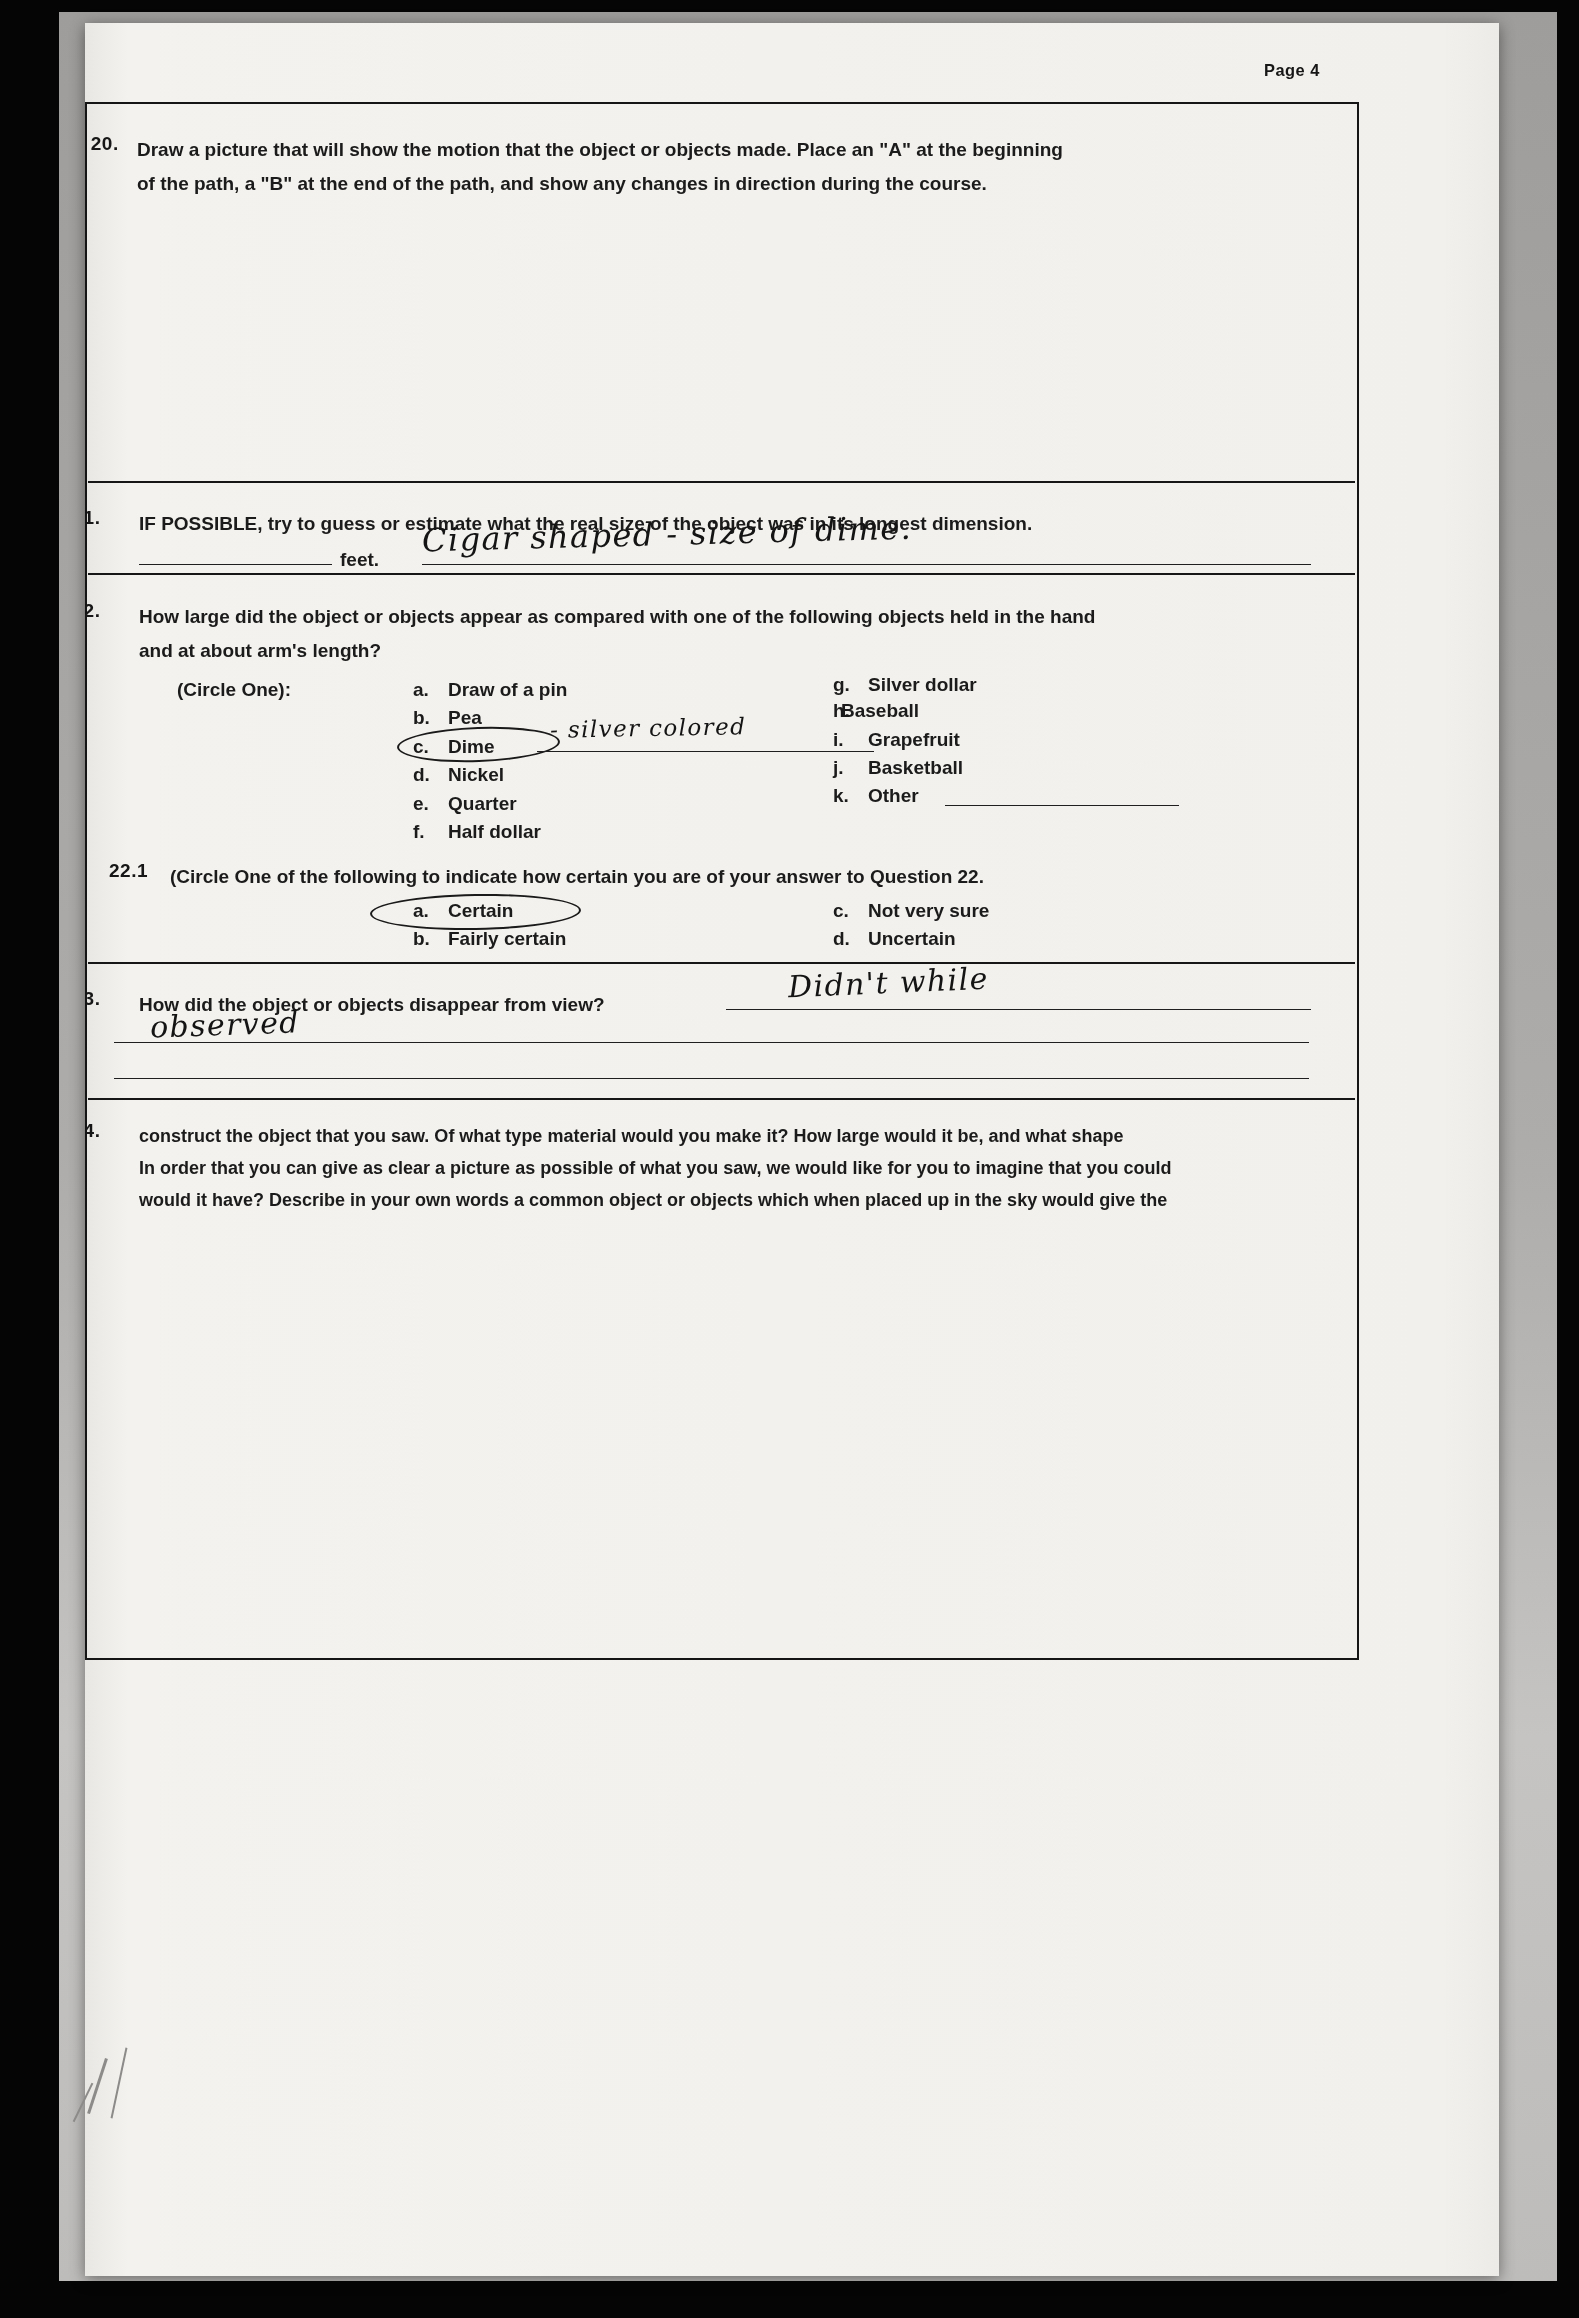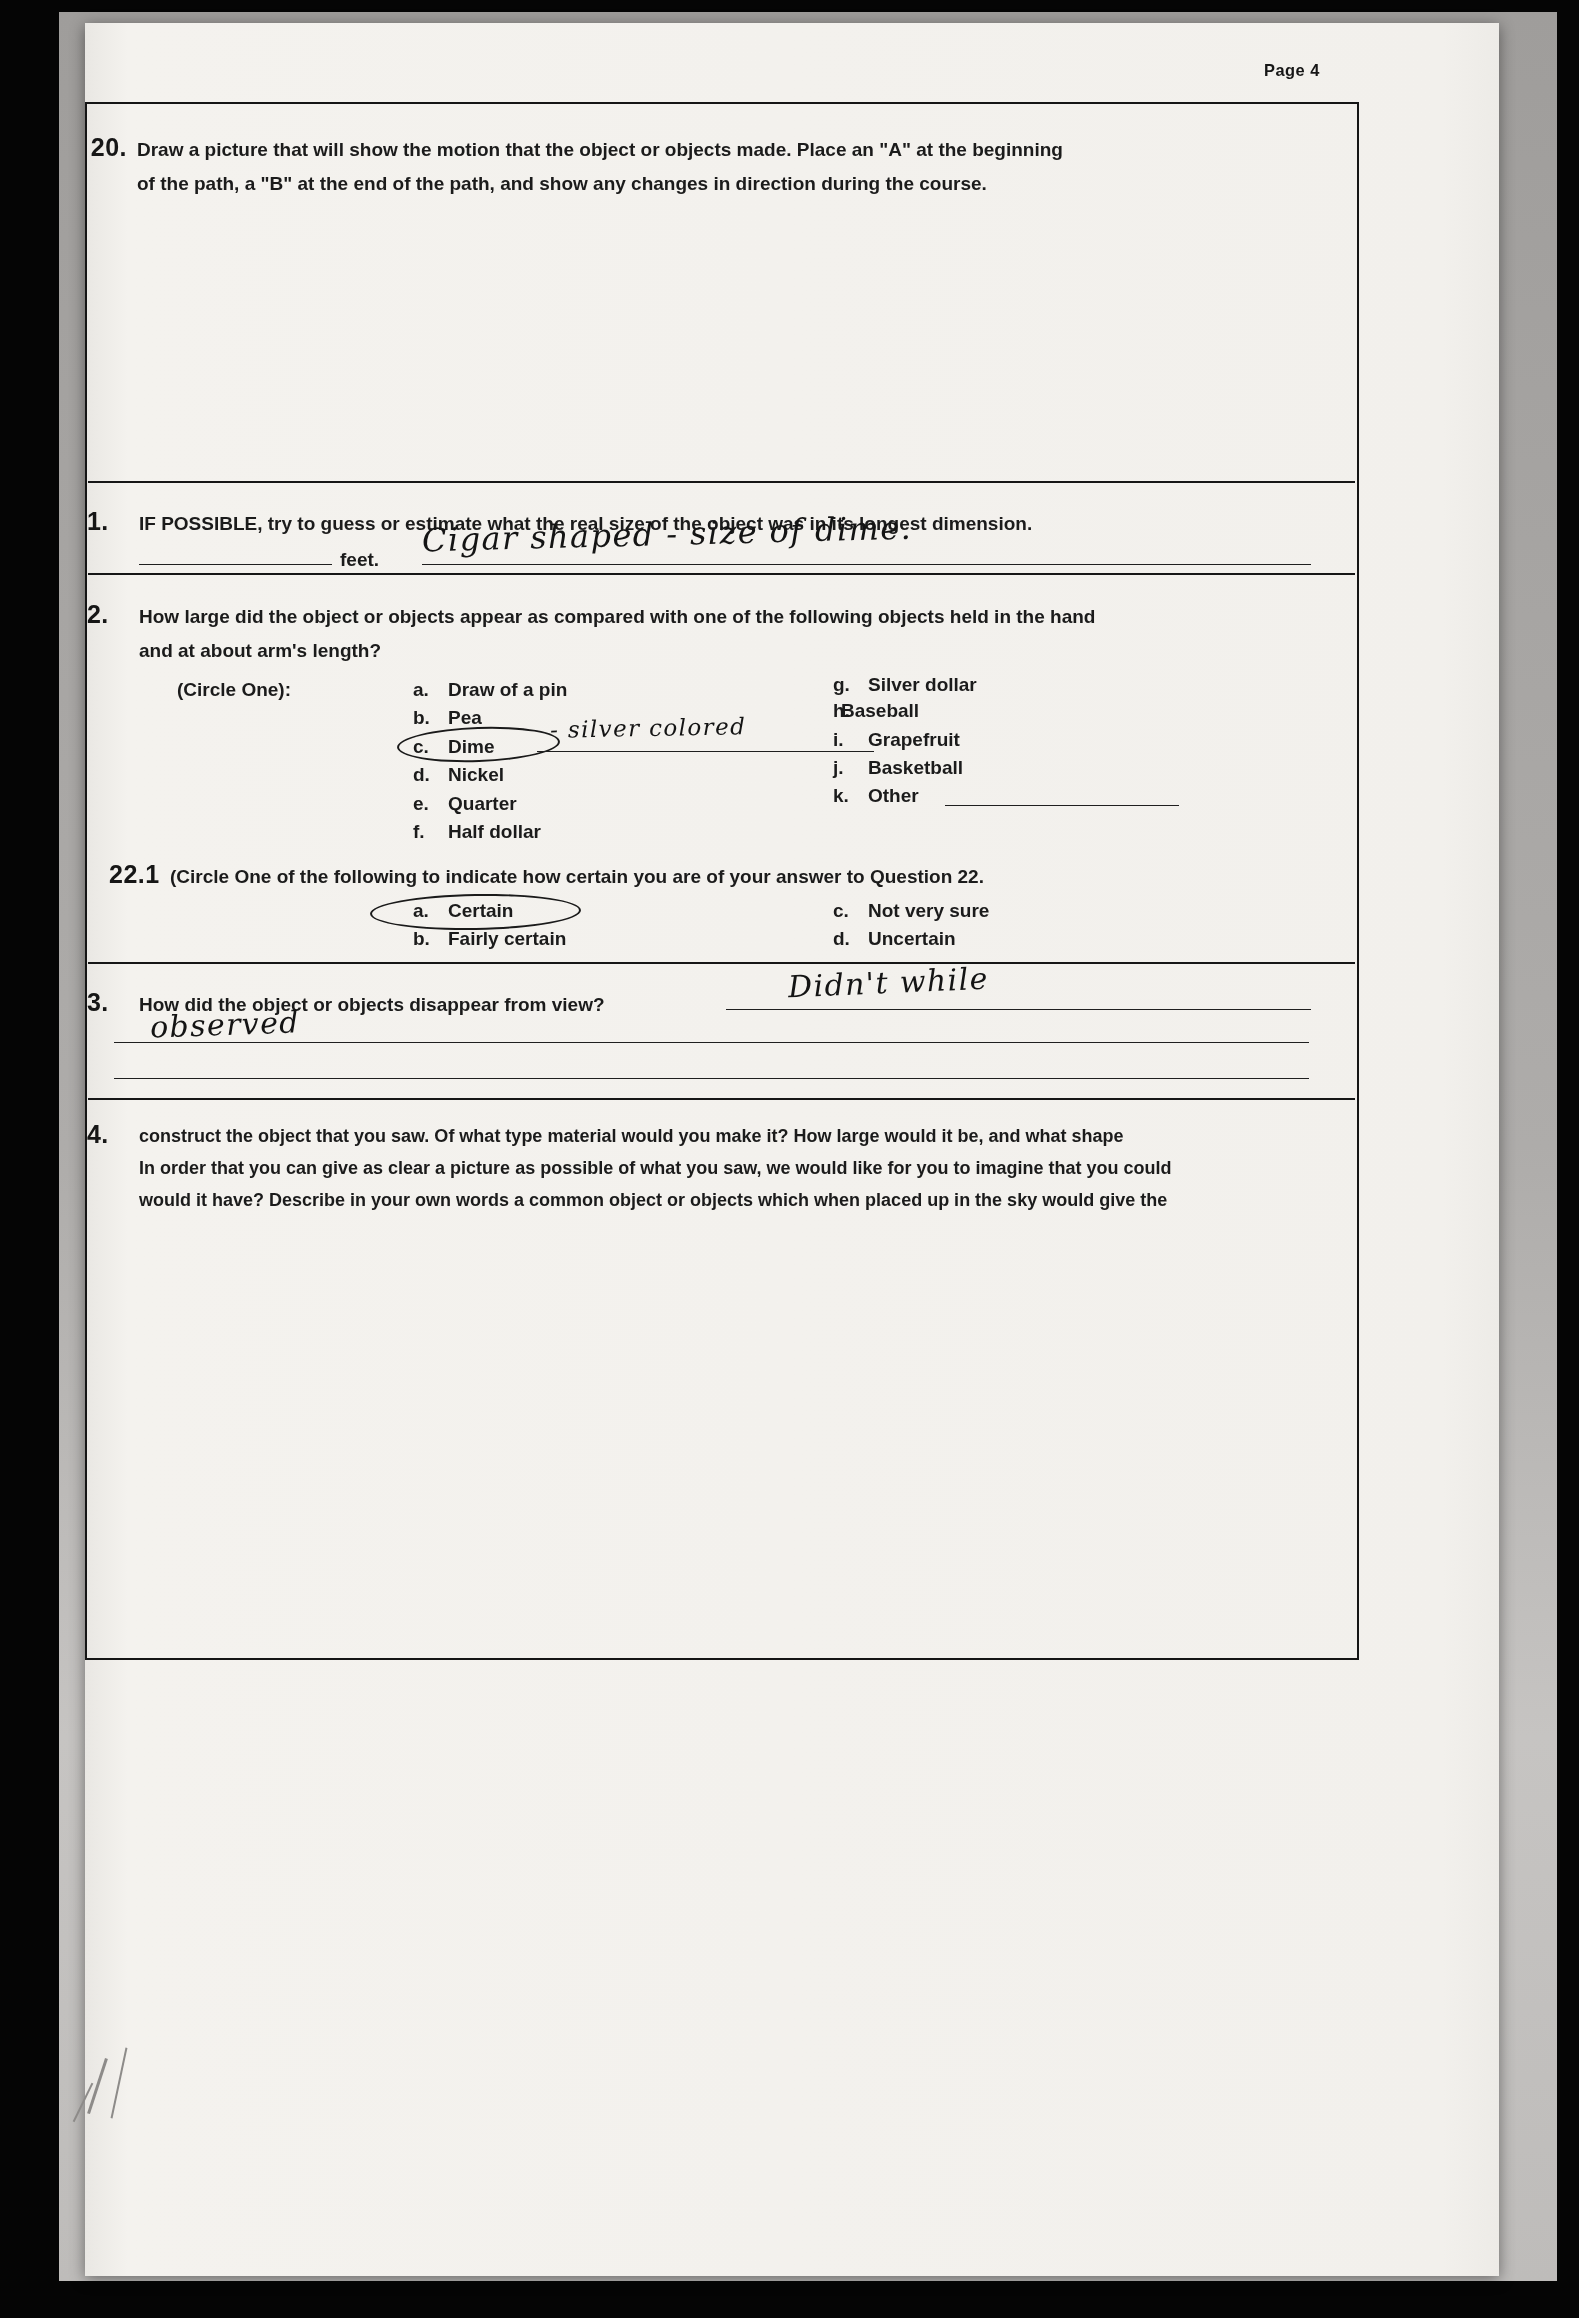--- a/index.html
+++ b/index.html
@@ -5,21 +5,21 @@
   html,body{margin:0;padding:0;background:#000;}
   .screen{position:relative;width:1580px;height:2319px;background:#050505;overflow:hidden;
           font-family:"Liberation Sans", sans-serif;}
   .scan-bg{position:absolute;left:59px;top:12px;width:1498px;height:2269px;
            background:linear-gradient(180deg,#9f9d9b 0%,#aeacaa 50%,#c6c4c2 76%,#bebcba 100%);}
   .page{position:absolute;left:85px;top:15px;width:1414px;height:2253px;overflow:hidden;
         background:linear-gradient(90deg,#e9e7e3 0%,#f4f2ee 3%,#f2f0ec 96%,#edebe7 100%);
         box-shadow:0 2.9px 14.4px rgba(0,0,0,.45);margin-top:8px;}
   .page-label{position:absolute;font-size:16.4px;font-weight:bold;color:#161616;letter-spacing:0.5px;}
   .form-box{position:absolute;left:0px;top:79px;width:1270px;height:1554px;border:2.9px solid #151515;}
-  .qnum{position:absolute;font-size:25px;font-weight:bold;color:#161616;white-space:nowrap;letter-spacing:0.5px;}
+  .qnum{position:absolute;font-size:19px;font-weight:bold;color:#161616;white-space:nowrap;letter-spacing:0.5px;}
   .qtext{position:absolute;font-size:19px;font-weight:600;color:#1b1b1b;}
   .qline{white-space:nowrap;line-height:34px;}
   .opt{position:absolute;font-size:19px;font-weight:600;color:#1b1b1b;white-space:nowrap;}
   .italic{}
   .hline{position:absolute;height:2.4px;background:#161616;}
   .hline-thin{position:absolute;height:1.4px;background:#1f1f1f;}
   .handwriting{position:absolute;font-family:"DejaVu Serif", serif;font-style:italic;
                color:#141414;white-space:nowrap;letter-spacing:1.4px;}
   .circle-mark{position:absolute;border:2.4px solid #1a1a1a;border-radius:50%;background:transparent;}
   .smudge{position:absolute;background:#8d8b89;}

